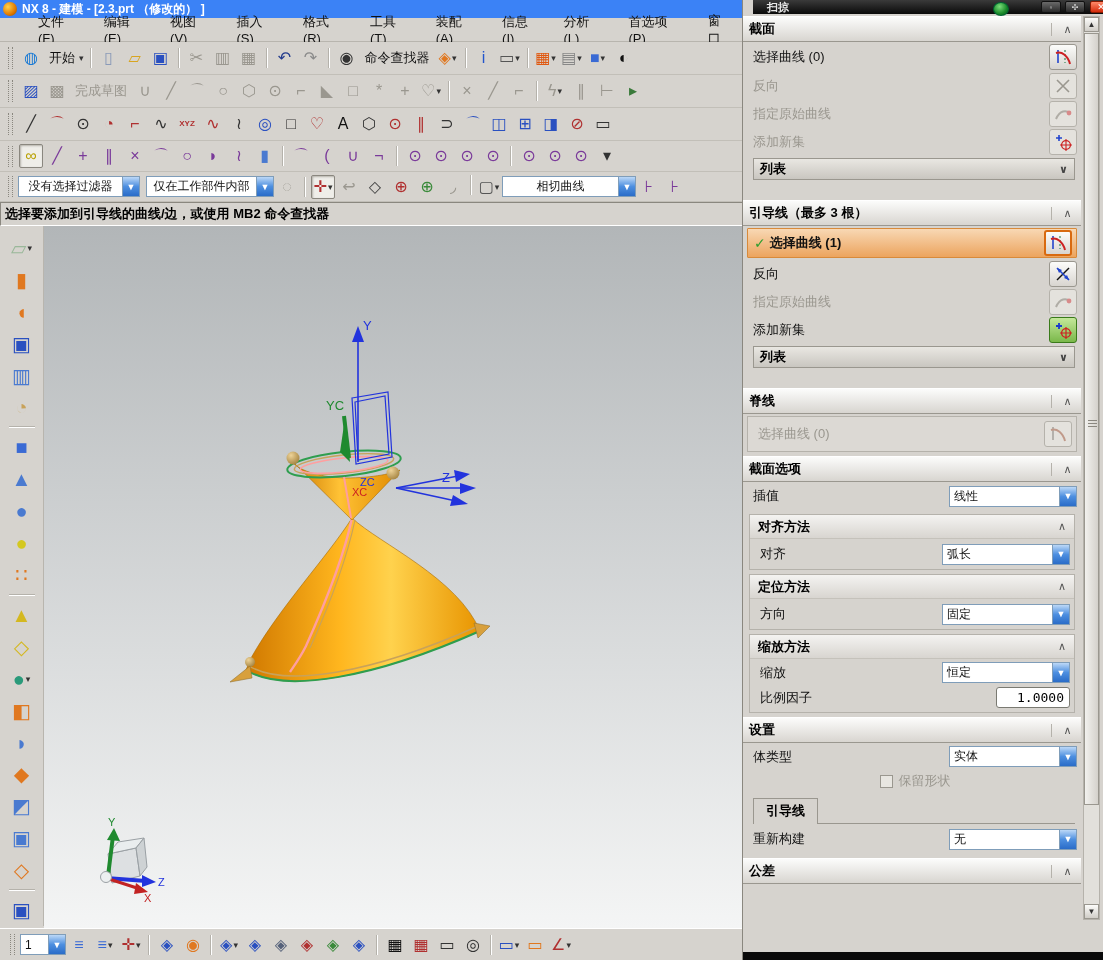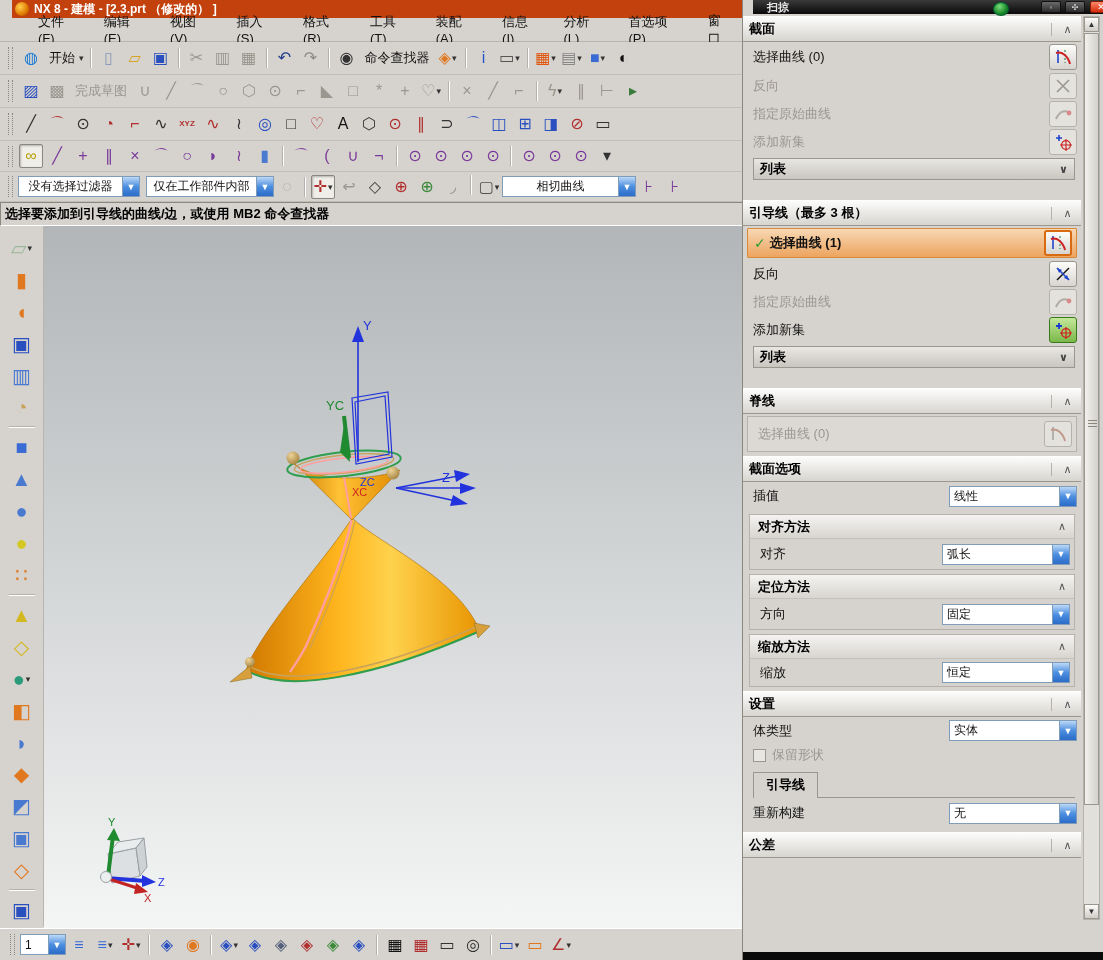--- a/index.html
+++ b/index.html
@@ -1,20 +1,20 @@
 <!DOCTYPE html>
 <html><head>
 <meta charset="utf-8">
 <style>
   html,body{margin:0;padding:0;background:#444;}
   *{box-sizing:border-box;font-family:"Liberation Sans","DejaVu Sans",sans-serif;}
   #win{position:relative;width:1103px;height:960px;background:#d6d3ce;overflow:hidden;}
   
-  #titlebar{position:absolute;left:0;top:0;width:745px;height:18px;background:#c2410c;color:#fff;
-    font-size:12px;font-weight:bold;display:flex;align-items:center;padding-left:22px;white-space:nowrap;overflow:hidden;margin-left:12px;}
+  #titlebar{position:absolute;left:0;top:0;width:745px;height:18px;background:#3b82f6;color:#fff;
+    font-size:12px;font-weight:bold;display:flex;align-items:center;padding-left:22px;white-space:nowrap;overflow:hidden;}
   #title-icon{position:absolute;left:3px;top:2px;width:14px;height:14px;border-radius:50%;
     background:radial-gradient(circle at 35% 35%,#ffd24d,#e07800 60%,#8a4a00);} 
   #menubar{position:absolute;left:0;top:18px;width:745px;height:24px;background:#d6d3ce;
     border-bottom:1px solid #b8b5ae;display:flex;align-items:center;padding-left:26px;}
   #menubar .tbtn{padding:2px 7px;font-size:13px;color:#111;}
   #menu-grip{position:absolute;left:2px;top:21px;width:18px;height:18px;background:
     radial-gradient(circle at 30% 30%,#6fc2ef,#1a5ab8 70%);border-radius:3px;}
   
   .trow{position:absolute;left:0;width:745px;display:flex;align-items:center;background:#d6d3ce;
     border-bottom:1px solid #c2bfb8;padding-left:8px;}
@@ -63,21 +63,21 @@
     background:radial-gradient(circle at 40% 30%,#7ade7a,#1a8a2a 60%,#0a5a16);border:1px solid #063;}
   .dhbtn{position:absolute;top:1px;width:20px;height:12px;background:linear-gradient(#6a6a6a,#2a2a2a);
     border:1px solid #111;border-radius:2px;color:#ddd;font-size:8px;display:flex;align-items:center;justify-content:center;}
   #dlg-close{position:absolute;right:1px;top:1px;width:22px;height:12px;background:linear-gradient(#ff8a6a,#d42a0a);
     border:1px solid #8a1a00;border-radius:2px;color:#fff;font-size:9px;font-weight:bold;
     display:flex;align-items:center;justify-content:center;}
   #dlg-body{position:absolute;left:0;top:14px;width:338px;bottom:38px;overflow:hidden;}
   .sech{height:26px;background:linear-gradient(#fcfcfb,#d8d5d0);border-top:1px solid #fff;border-bottom:1px solid #9a978f;
     display:flex;align-items:center;padding:0 6px;font-size:13px;font-weight:bold;color:#000;margin-top:4px;}
   .sech .chev{margin-left:auto;border-left:1px solid #b5b2ab;padding-left:8px;color:#555;font-size:11px;font-weight:normal;width:24px;text-align:center;}
-  .drow{display:flex;align-items:center;min-height:30px;padding:1px 4px 1px 10px;position:relative;}
+  .drow{display:flex;align-items:center;min-height:30px;padding:1px 4px 1px 10px;position:relative;justify-content:center;}
   .dlabel{font-size:13px;color:#111;}
   .dlabel.dis{color:#9a978f;}
   .dicon{margin-left:auto;width:28px;height:26px;background:linear-gradient(#fcfcfa,#d8d5d0);
     border:1px solid #9a978f;border-radius:3px;display:flex;align-items:center;justify-content:center;}
   .dicon.flat{background:#e4e2dd;border-color:#b5b2ab;}
   .dicon.green{background:linear-gradient(#c4e89a,#7ab84a);border-color:#3a7a1a;}
   .drow.sel{background:linear-gradient(#f8d8b4,#eca45e);border:1px solid #d88a3a;margin:2px 4px 2px 4px;padding-left:6px;border-radius:1px;}
   .drow.sel .dlabel{font-weight:bold;}
   .check{color:#2f9e2f;font-weight:bold;margin-right:4px;font-size:14px;}
   .listbar{height:22px;margin:2px 6px 20px 10px;background:linear-gradient(#e9e7e2,#c9c6c0);
@@ -912,20 +912,24 @@
           <span>缩放方法</span>
           <span class="chev">∧</span>
         </div>
         <div class="drow" style="min-height:27px">
           <span class="dlabel">缩放</span>
           <span class="combo fcombo">
             <span class="ctext" style="flex:1">恒定</span>
             <span class="cbtn">▼</span>
           </span>
         </div>
+        <div class="drow" style="min-height:26px;padding-bottom:4px">
+          <span class="dlabel">比例因子</span>
+          <span class="field">1.0000</span>
+        </div>
       </div>
 
       
       <div class="sech">
         <span>设置</span>
         <span class="chev">∧</span>
       </div>
       <div class="drow" style="min-height:27px">
         <span class="dlabel">体类型</span>
         <span class="combo fcombo">

